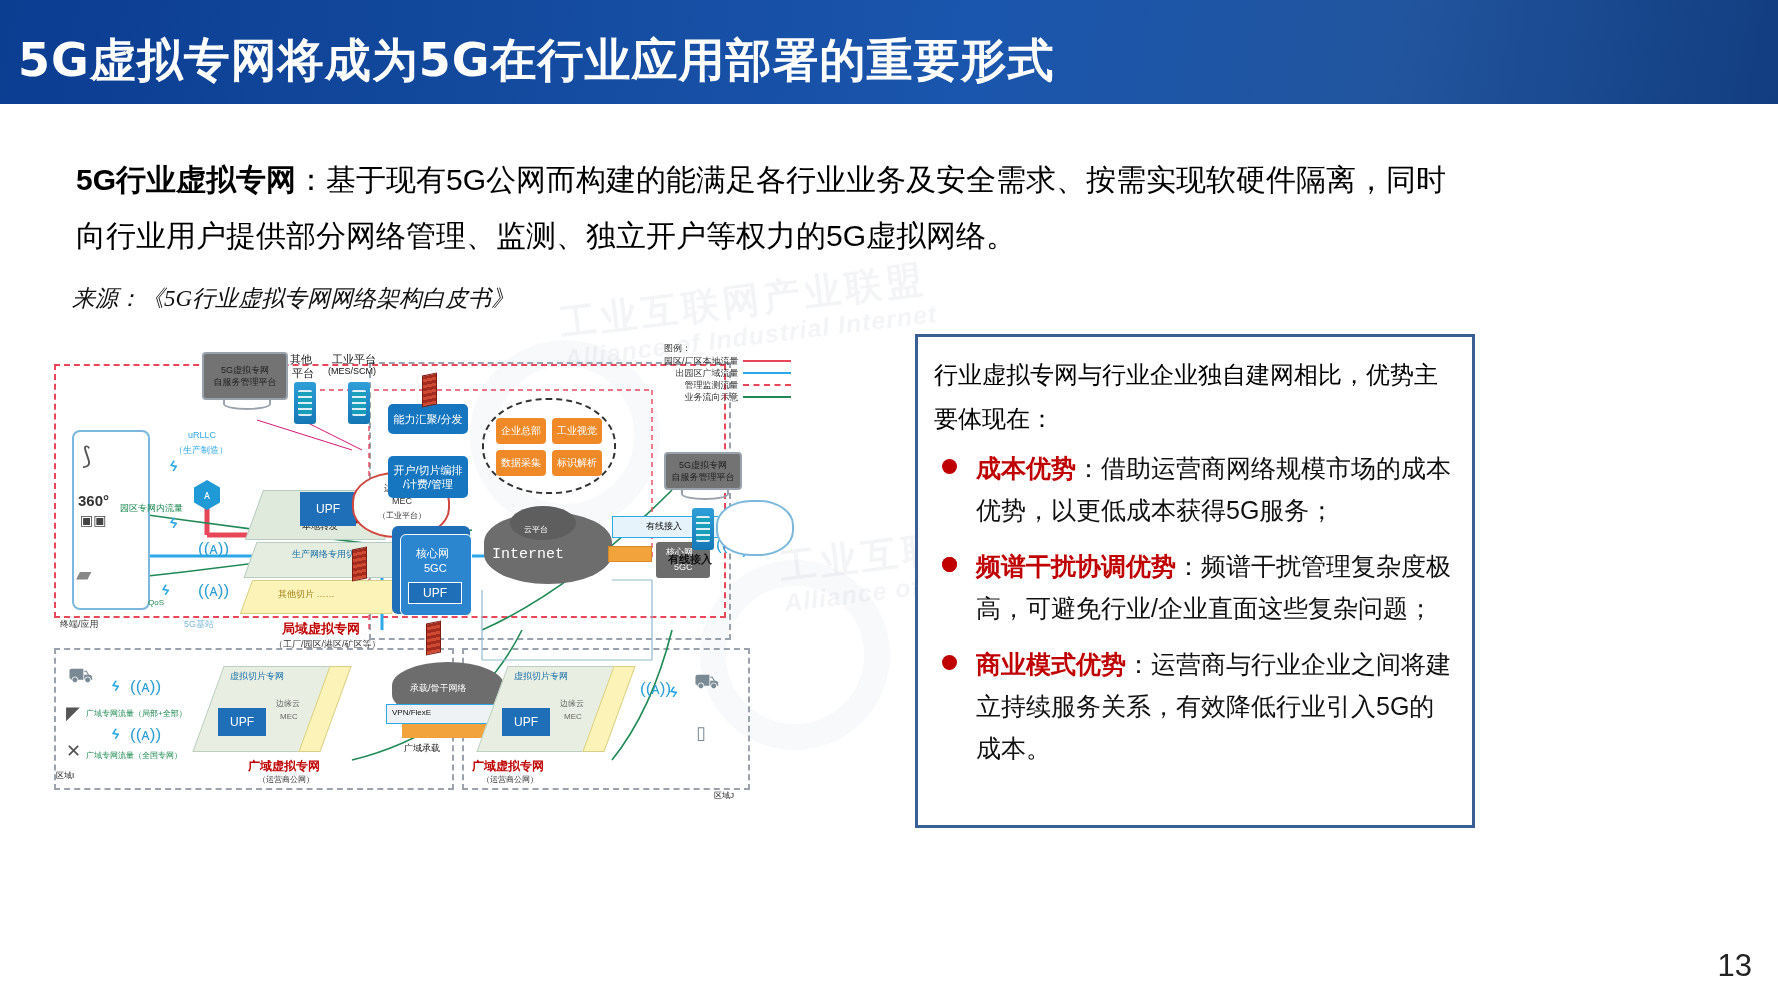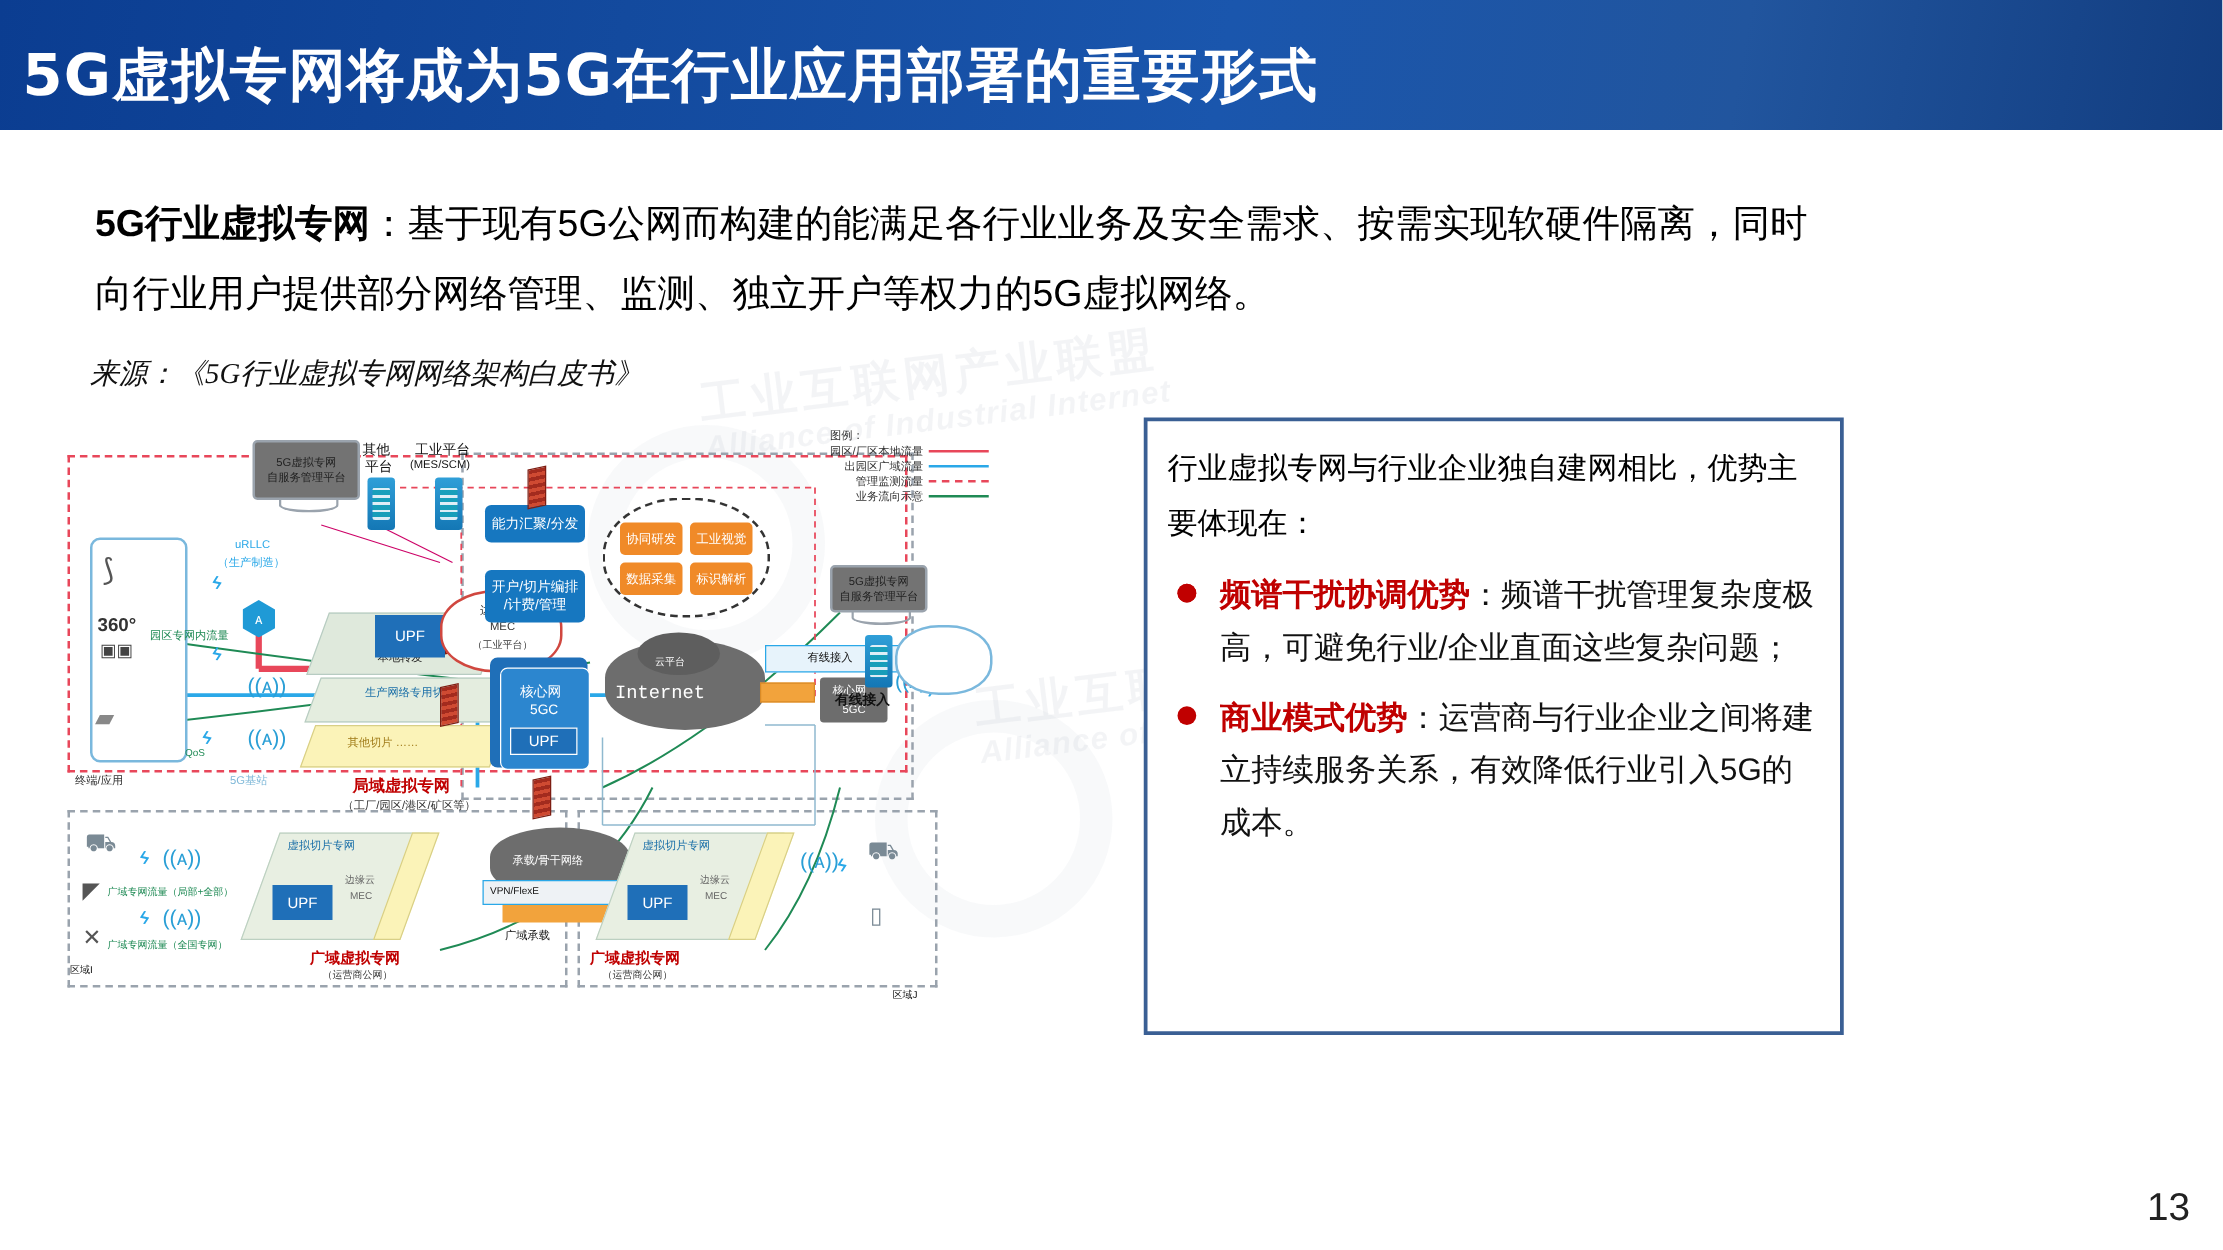--- a/index.html
+++ b/index.html
@@ -184,20 +184,24 @@
   </div>
 <div class="wm-gear" style="left:700px;top:560px;">
     <div class="gear-shape"></div>
   </div>
 <div class="wm-wifi" style="left:505px;top:355px;">◟</div>
 
 <div class="callout">
   <div class="callout-head">行业虚拟专网与行业企业独自建网相比，优势主要体现在：</div>
   <div class="bullets">
 
+    <div class="bullet">
+      <span class="dot"></span>
+      <span class="btext"><span class="key">成本优势</span><span>：借助运营商网络规模市场的成本优势，以更低成本获得5G服务；</span></span>
+    </div>
 
     <div class="bullet">
       <span class="dot"></span>
     </div>
 
     <div class="bullet">
       <span class="dot"></span>
       <span class="btext"><span class="key">频谱干扰协调优势</span><span>：频谱干扰管理复杂度极高，可避免行业/企业直面这些复杂问题；</span></span>
     </div>
 
@@ -321,21 +325,21 @@
   </div>
 
   <div class="d-abs" style="left:340px;top:196px;width:78px;height:88px;background:#1f6fb8;border-radius:6px;"></div>
   <div class="d-abs" style="left:348px;top:204px;width:70px;height:80px;background:#2c86cf;border-radius:6px;border:1px solid #fff;"></div>
   <div class="lbl lbl-m d-abs" style="left:364px;top:216px;color:#fff;">核心网</div>
   <div class="lbl lbl-m d-abs" style="left:372px;top:232px;color:#fff;">5GC</div>
   <div class="upf-box d-abs" style="left:356px;top:252px;width:54px;height:22px;border:1px solid #fff;">UPF</div>
   <div class="fw d-abs" style="left:374px;top:292px;"></div>
 
   <div class="dash-cloud d-abs" style="left:430px;top:68px;width:130px;height:92px;"></div>
-  <div class="orange-btn d-abs" style="left:444px;top:88px;width:50px;height:26px;">协同研发</div>
+  <div class="orange-btn d-abs" style="left:444px;top:88px;width:50px;height:26px;">企业总部</div>
   <div class="orange-btn d-abs" style="left:500px;top:88px;width:50px;height:26px;">工业视觉</div>
   <div class="orange-btn d-abs" style="left:444px;top:120px;width:50px;height:26px;">数据采集</div>
   <div class="orange-btn d-abs" style="left:500px;top:120px;width:50px;height:26px;">标识解析</div>
 
   <div class="cloud-gray d-abs" style="left:432px;top:182px;width:128px;height:72px;"></div>
   <div class="d-abs" style="left:458px;top:176px;width:66px;height:34px;background:#5e5e5e;border-radius:50%/50%;"></div>
   <div class="lbl lbl-xs d-abs" style="left:472px;top:194px;color:#fff;">云平台</div>
   <div class="lbl d-abs" style="left:440px;top:216px;color:#fff;font-size:15px;font-family:'Liberation Mono','DejaVu Sans Mono',monospace;">Internet</div>
 
   <div class="d-abs" style="left:556px;top:216px;width:42px;height:14px;background:#f2a33c;border:1px solid #d98a26;"></div>

